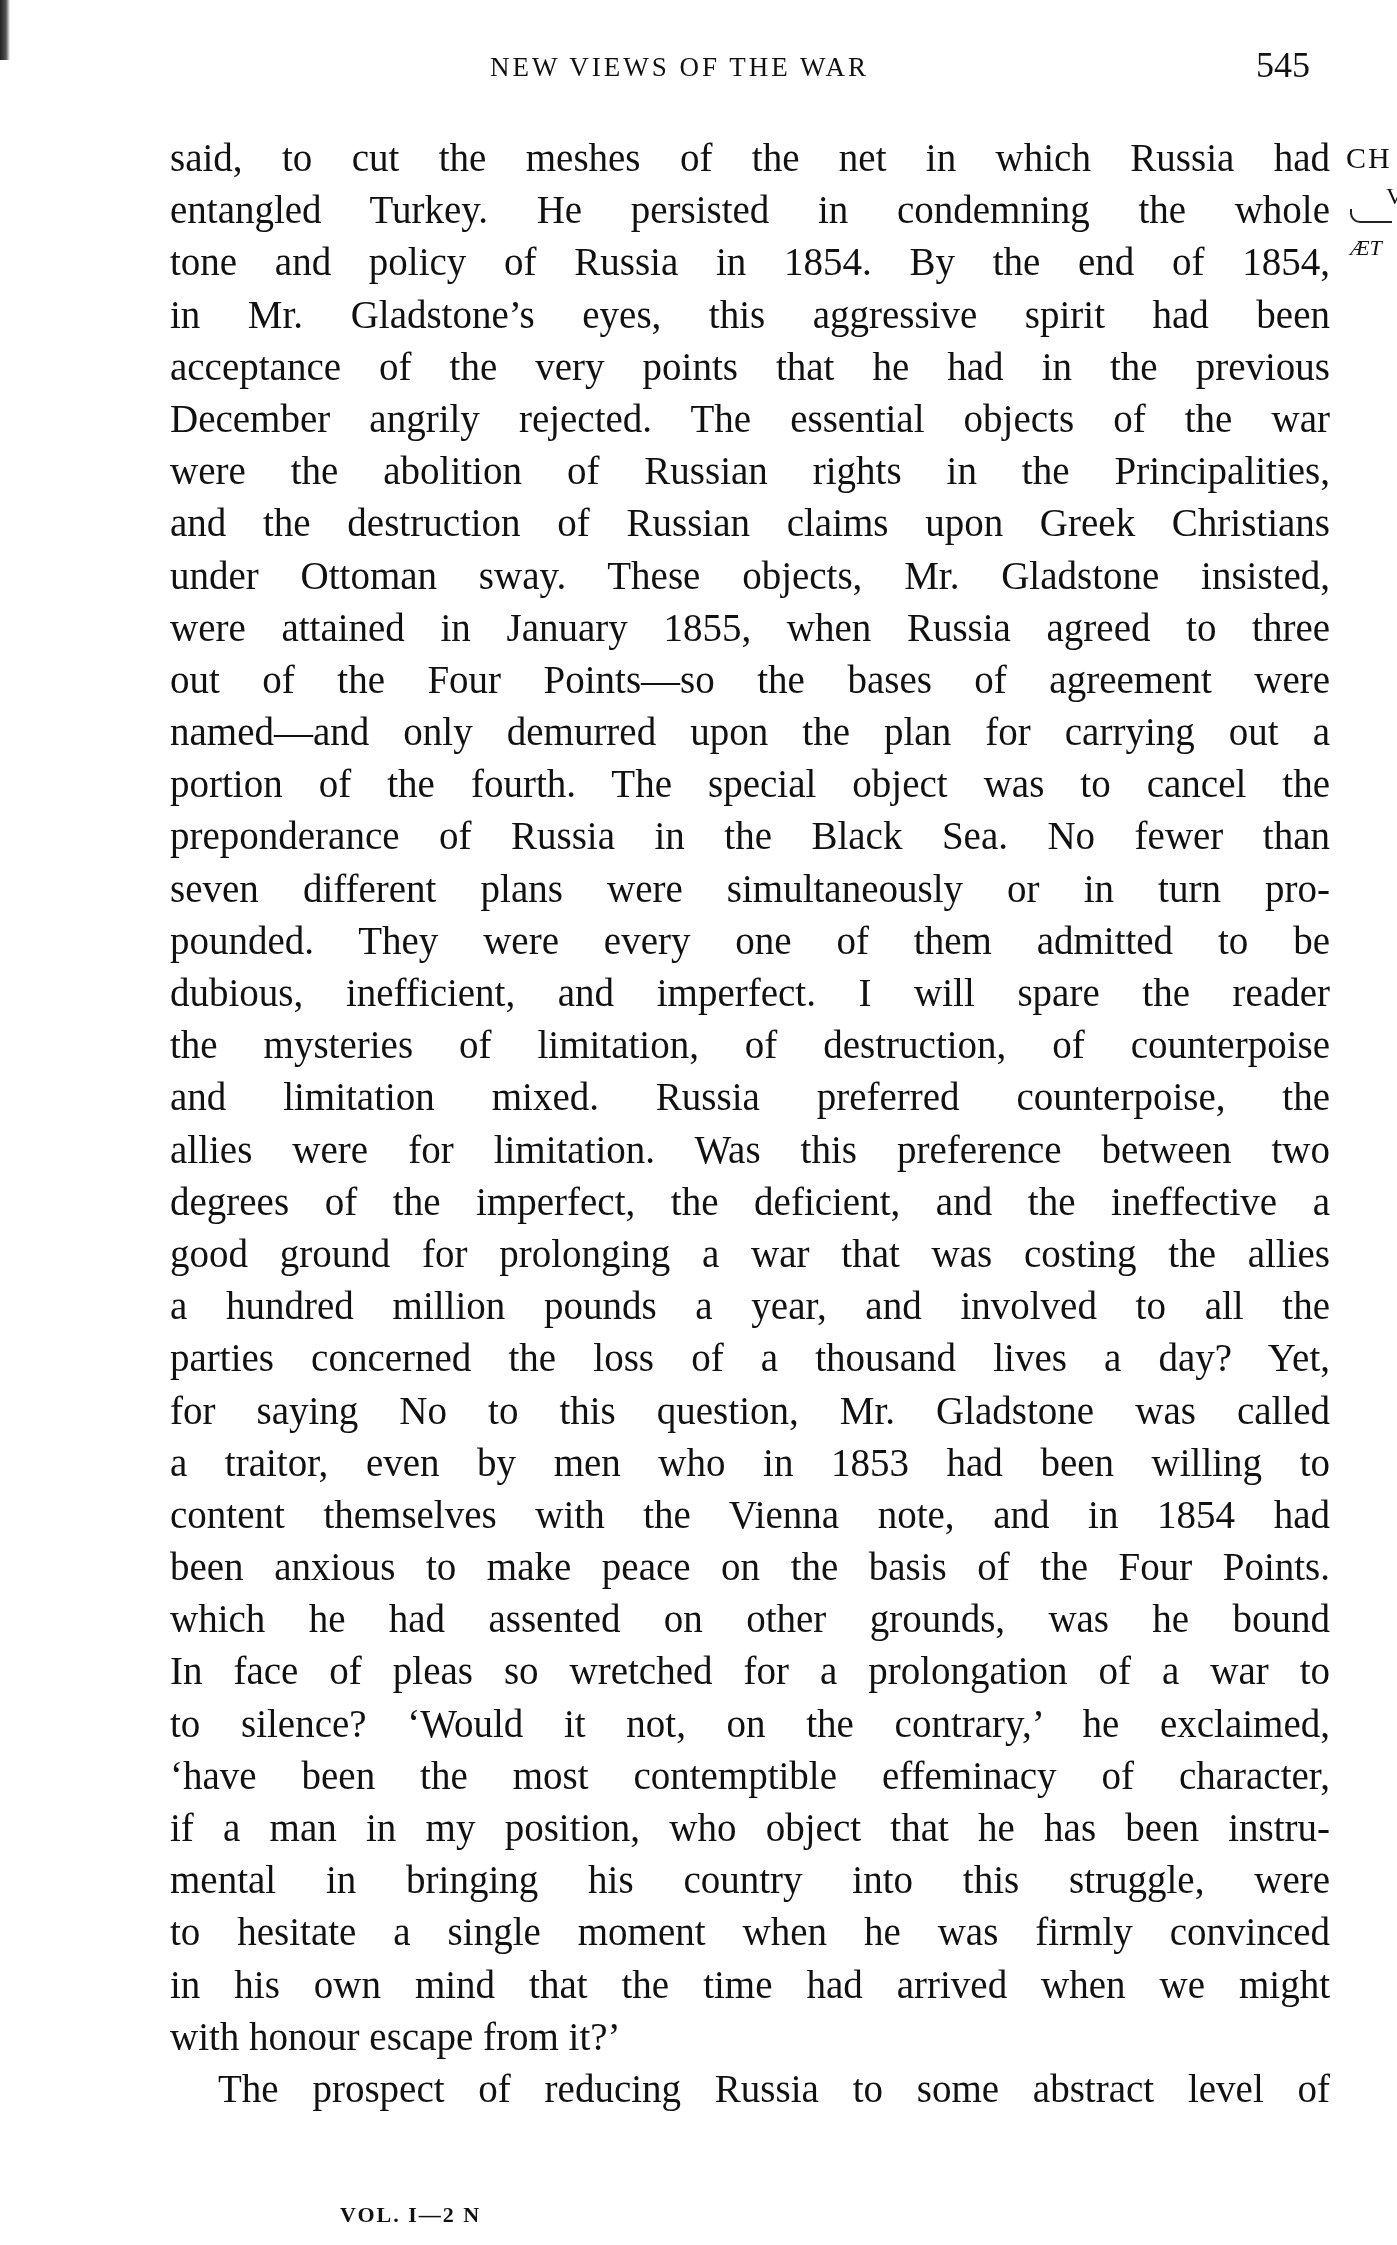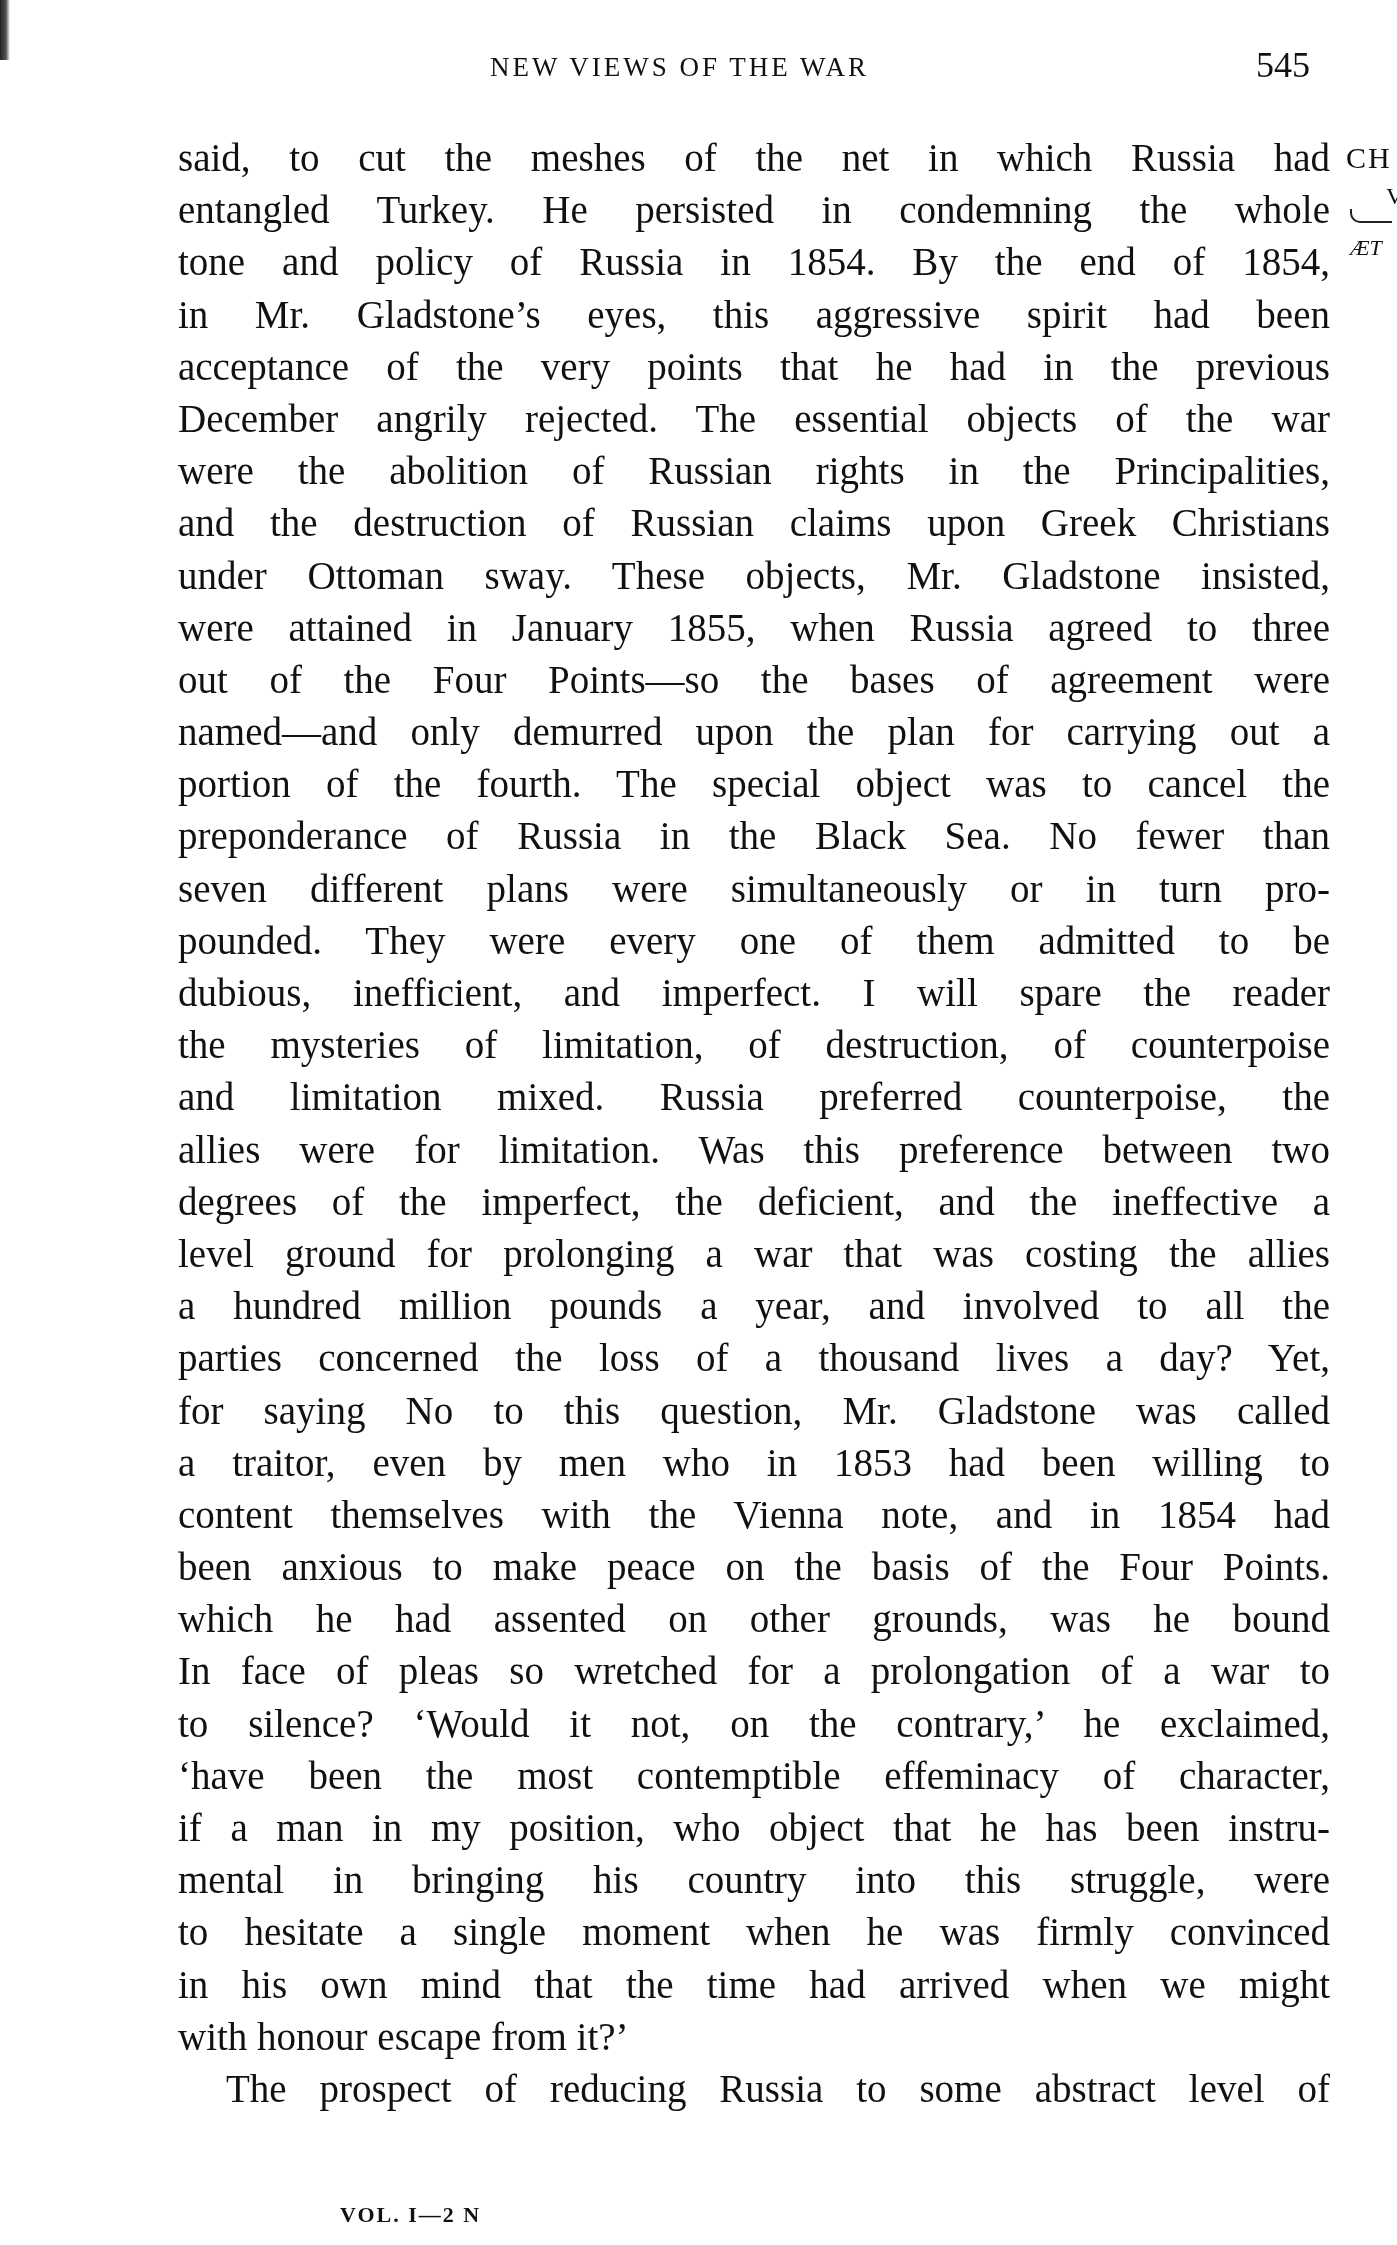--- a/index.html
+++ b/index.html
@@ -6,21 +6,21 @@
   body { width: 1397px; height: 2245px; position: relative; overflow: hidden;
          font-family: "Liberation Serif", "DejaVu Serif", serif; color: #111; }
   .edge-mark { position: absolute; left: 0; top: 0; width: 10px; height: 60px;
                background: linear-gradient(90deg, #222 0%, #555 60%, transparent 100%); }
   .header { position: absolute; top: 44px; left: 170px; width: 1160px; height: 50px; }
   .running-head { position: absolute; left: 320px; top: 8px; font-size: 27px;
                   letter-spacing: 3px; white-space: nowrap; }
   .page-number { position: absolute; right: 20px; top: 0px; font-size: 36px; }
   .body-text { position: absolute; top: 132px; left: 170px; width: 1160px; }
   .line { height: 52.2px; line-height: 52px; font-size: 39px; white-space: nowrap;
-          text-align: justify; text-align-last: justify; margin-left: 8px; }
+          text-align: justify; text-align-last: justify; }
   .line.last { text-align-last: left; }
   .line.indent { padding-left: 48px; }
   .margin-note { position: absolute; left: 1346px; top: 135px; width: 51px; font-size: 30px; }
   .margin-note .m1 { position: absolute; top: 6px; left: 0; letter-spacing: 2px; }
   .margin-note .m2 { position: absolute; top: 48px; left: 40px; font-size: 24px; }
   .margin-note .bracket { position: absolute; top: 74px; left: 4px; width: 40px; height: 12px;
                           border-left: 2px solid #222; border-bottom: 2px solid #222; border-bottom-left-radius: 10px; }
   .margin-note .m3 { position: absolute; top: 100px; left: 4px; font-size: 22px; font-style: italic; }
   .signature { position: absolute; top: 2202px; left: 340px; font-size: 22px;
                letter-spacing: 2px; font-weight: bold; }
@@ -57,21 +57,21 @@
   <div class="line">named—and only demurred upon the plan for carrying out a</div>
   <div class="line">portion of the fourth. The special object was to cancel the</div>
   <div class="line">preponderance of Russia in the Black Sea. No fewer than</div>
   <div class="line">seven different plans were simultaneously or in turn pro-</div>
   <div class="line">pounded. They were every one of them admitted to be</div>
   <div class="line">dubious, inefficient, and imperfect. I will spare the reader</div>
   <div class="line">the mysteries of limitation, of destruction, of counterpoise</div>
   <div class="line">and limitation mixed. Russia preferred counterpoise, the</div>
   <div class="line">allies were for limitation. Was this preference between two</div>
   <div class="line">degrees of the imperfect, the deficient, and the ineffective a</div>
-  <div class="line">level ground for prolonging a war that was costing the allies</div>
+  <div class="line">good ground for prolonging a war that was costing the allies</div>
   <div class="line">a hundred million pounds a year, and involved to all the</div>
   <div class="line">parties concerned the loss of a thousand lives a day? Yet,</div>
   <div class="line">for saying No to this question, Mr. Gladstone was called</div>
   <div class="line">a traitor, even by men who in 1853 had been willing to</div>
   <div class="line">content themselves with the Vienna note, and in 1854 had</div>
   <div class="line">been anxious to make peace on the basis of the Four Points.</div>
   <div class="line">which he had assented on other grounds, was he bound</div>
   <div class="line">In face of pleas so wretched for a prolongation of a war to</div>
   <div class="line">to silence? ‘Would it not, on the contrary,’ he exclaimed,</div>
   <div class="line">‘have been the most contemptible effeminacy of character,</div>

